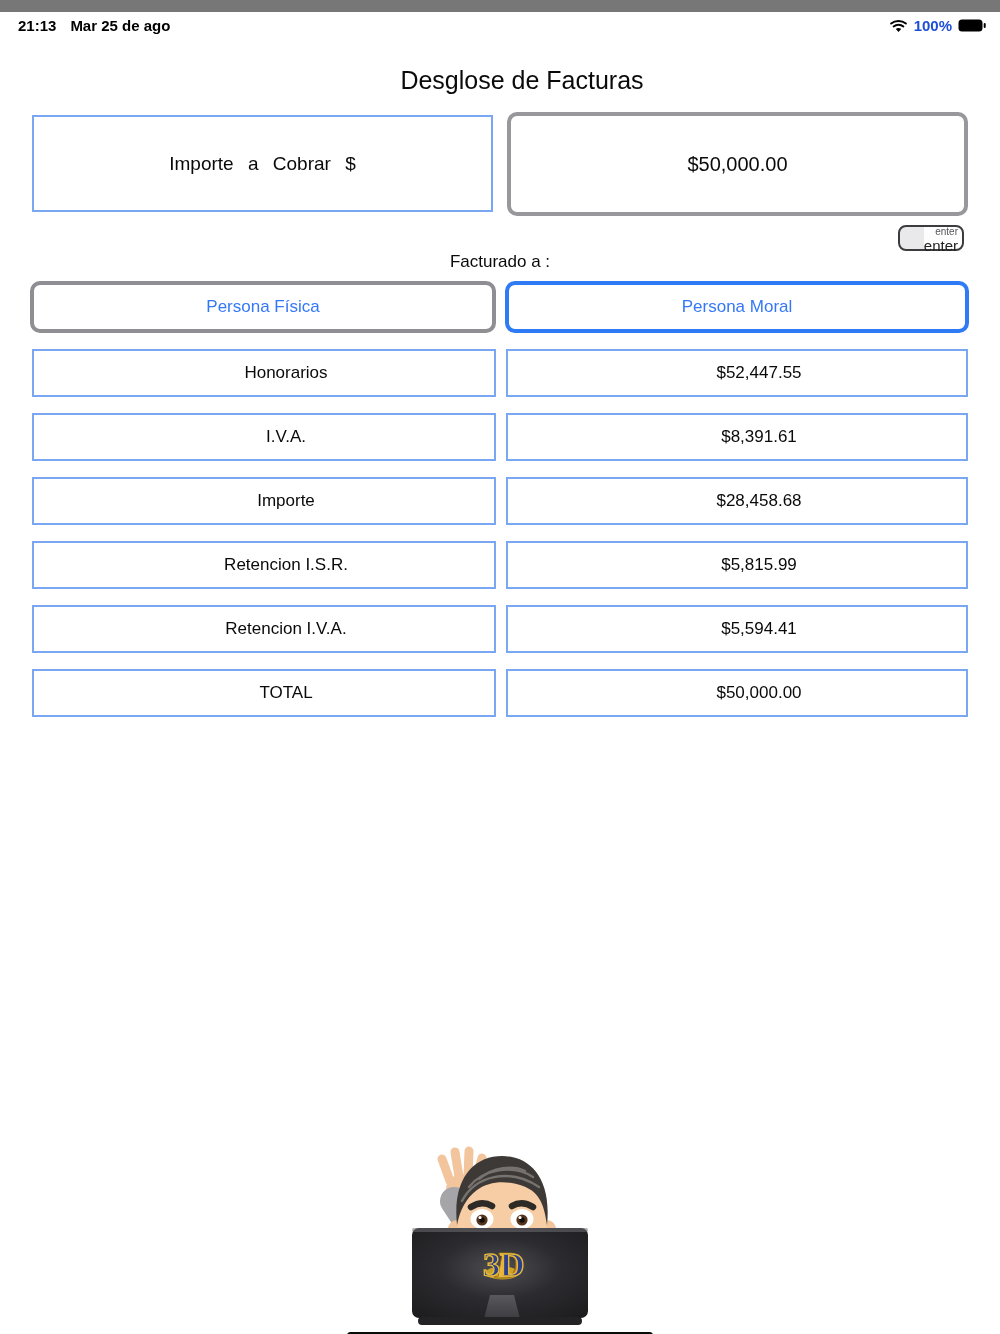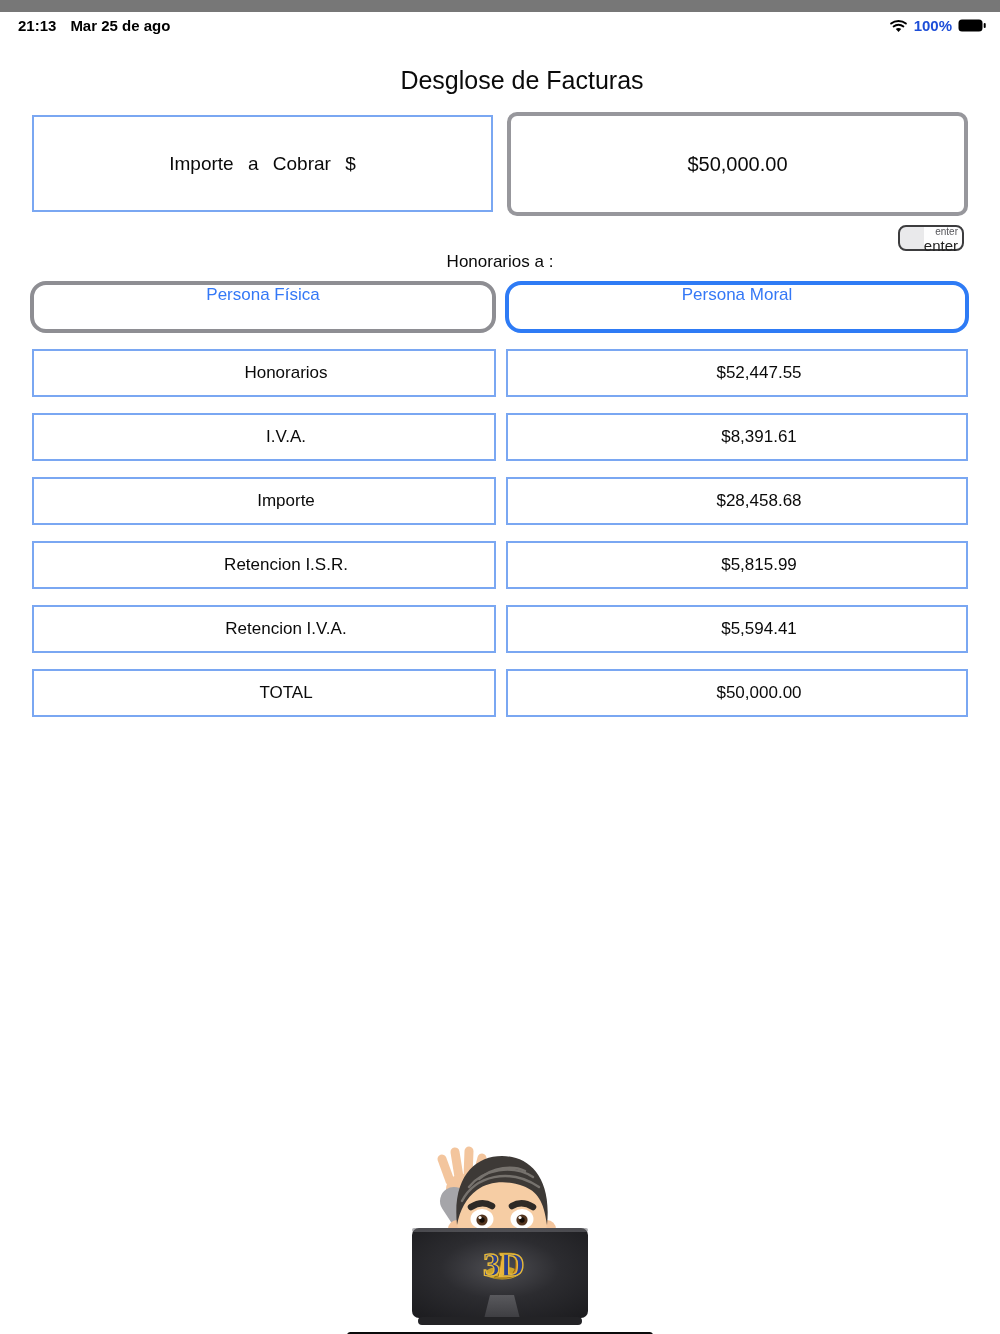--- a/index.html
+++ b/index.html
@@ -32,21 +32,21 @@
                 border:2px solid #3c3c3e; border-radius:8px;
                 background:linear-gradient(to right,#e9e9eb 0 38%,#fdfdfe 38%);
                 display:flex; flex-direction:column; align-items:flex-end; justify-content:flex-start;
                 padding-right:4px; box-sizing:border-box; line-height:1; }
   .return-key .mod { font-size:10px; color:#55555a; margin-bottom:1px; }
   .return-key .key { font-size:15px; color:#222; }
   
   .facturado-label { position:absolute; top:240px; left:0; right:0; text-align:center;
                      font-size:17px; color:#0a0a0a; }
   .persona-btn { position:absolute; top:269px; height:52px; box-sizing:border-box;
-                 border-radius:16px; background:#fff; display:flex; justify-content:center;
+                 border-radius:10px; background:#fff; display:flex; align-items:center; justify-content:center;
                  font-size:17px; color:#3478F6; cursor:pointer; }
   .persona-fisica { left:30px; width:466px; border:4px solid #8E8E93; }
   .persona-moral  { left:505px; width:464px; border:4px solid #2E7BF5; }
   
   .breakdown { position:absolute; left:32px; top:337px; width:936px;
                display:flex; flex-direction:column; gap:16px; }
   .b-row { display:flex; gap:10px; height:48px; }
   .b-cell { box-sizing:border-box; border:2px solid #7AA7F2; background:#fff;
             display:flex; align-items:center; justify-content:center; font-size:17px; color:#0a0a0a;padding-left:44px; }
   .b-label { width:464px; }
@@ -92,21 +92,21 @@
   </div>
   <div class="amount-value-box">
     <span class="amount-value">$50,000.00</span>
   </div>
 
   <div class="return-key">
     <span class="mod">enter</span>
     <span class="key">enter</span>
   </div>
 
-  <div class="facturado-label">Honorarios a :</div>
+  <div class="facturado-label">Facturado a :</div>
   <div class="persona-btn persona-fisica">
     <span>Persona Física</span>
   </div>
   <div class="persona-btn persona-moral">
     <span>Persona Moral</span>
   </div>
 
   <div class="breakdown">
     <div class="b-row">
       <div class="b-cell b-label">Honorarios</div>

